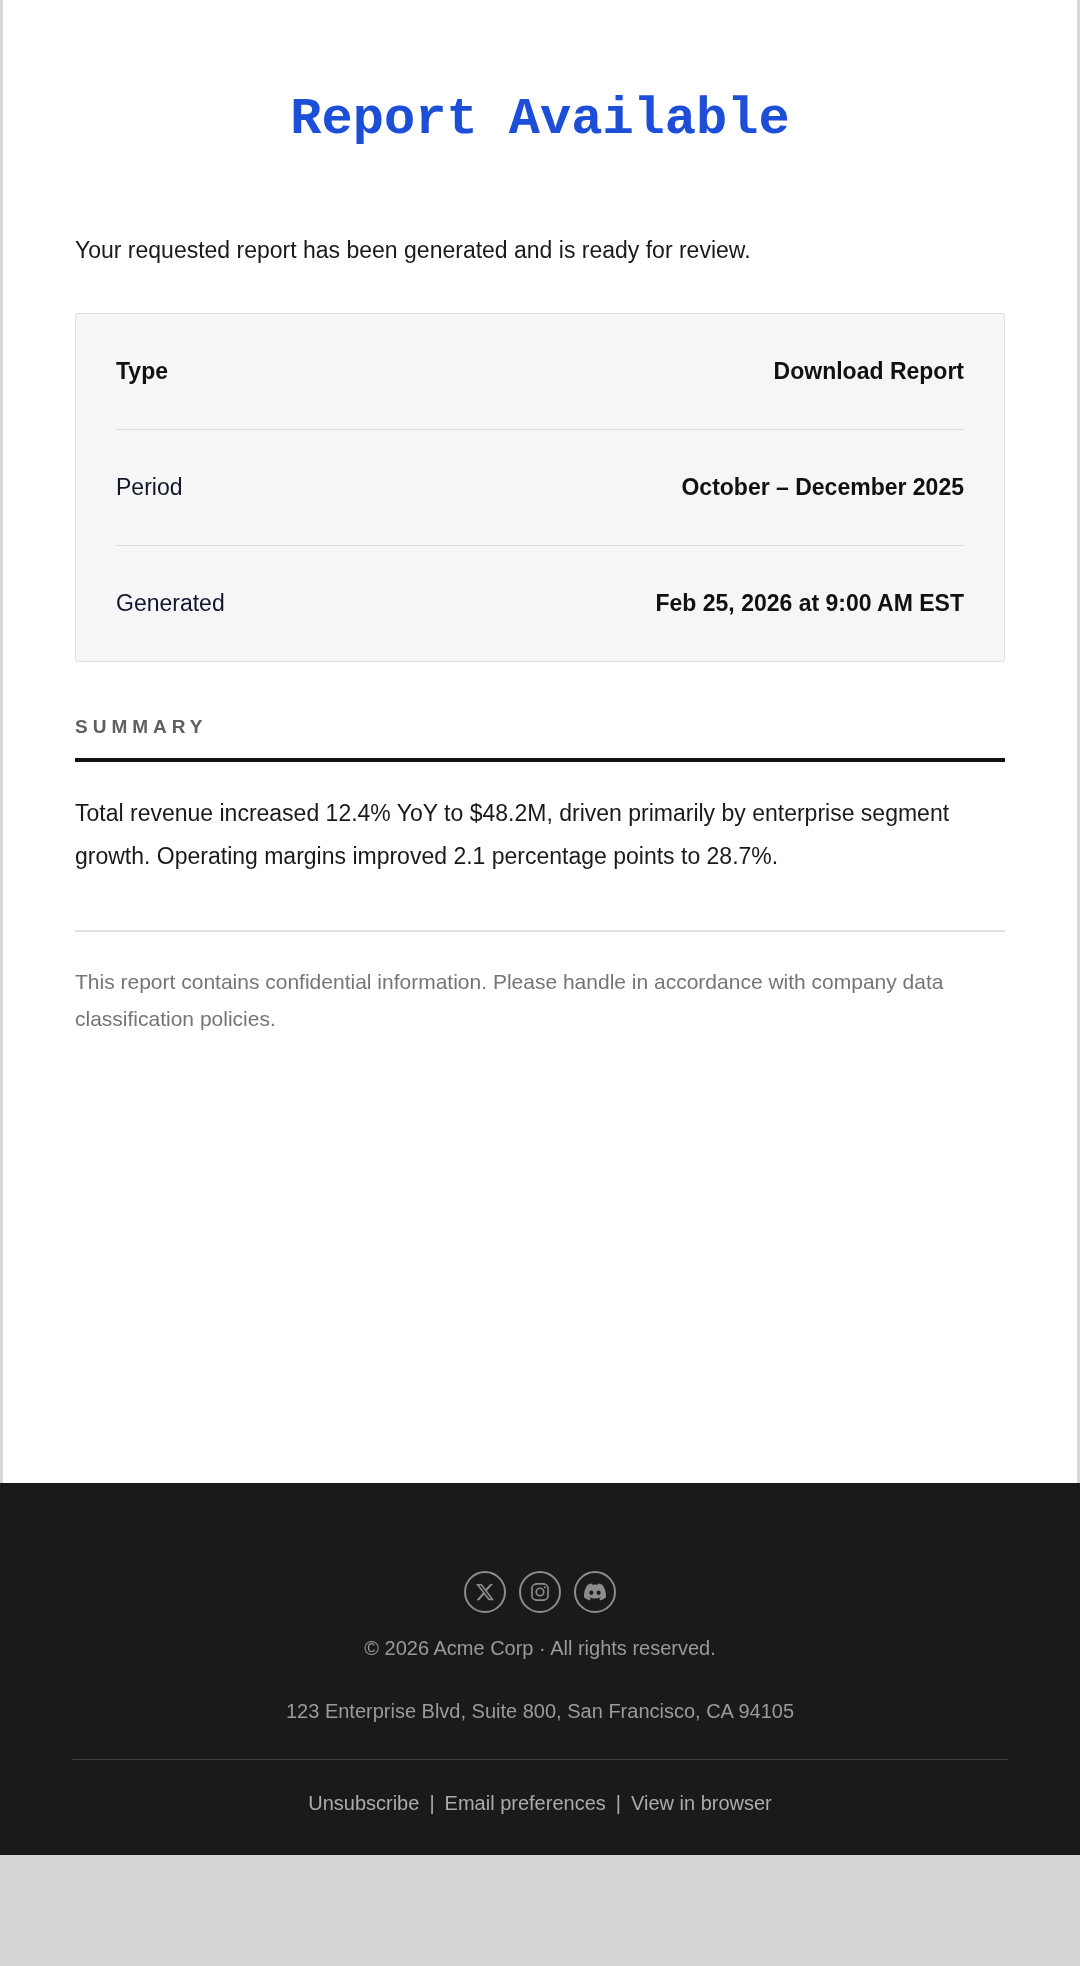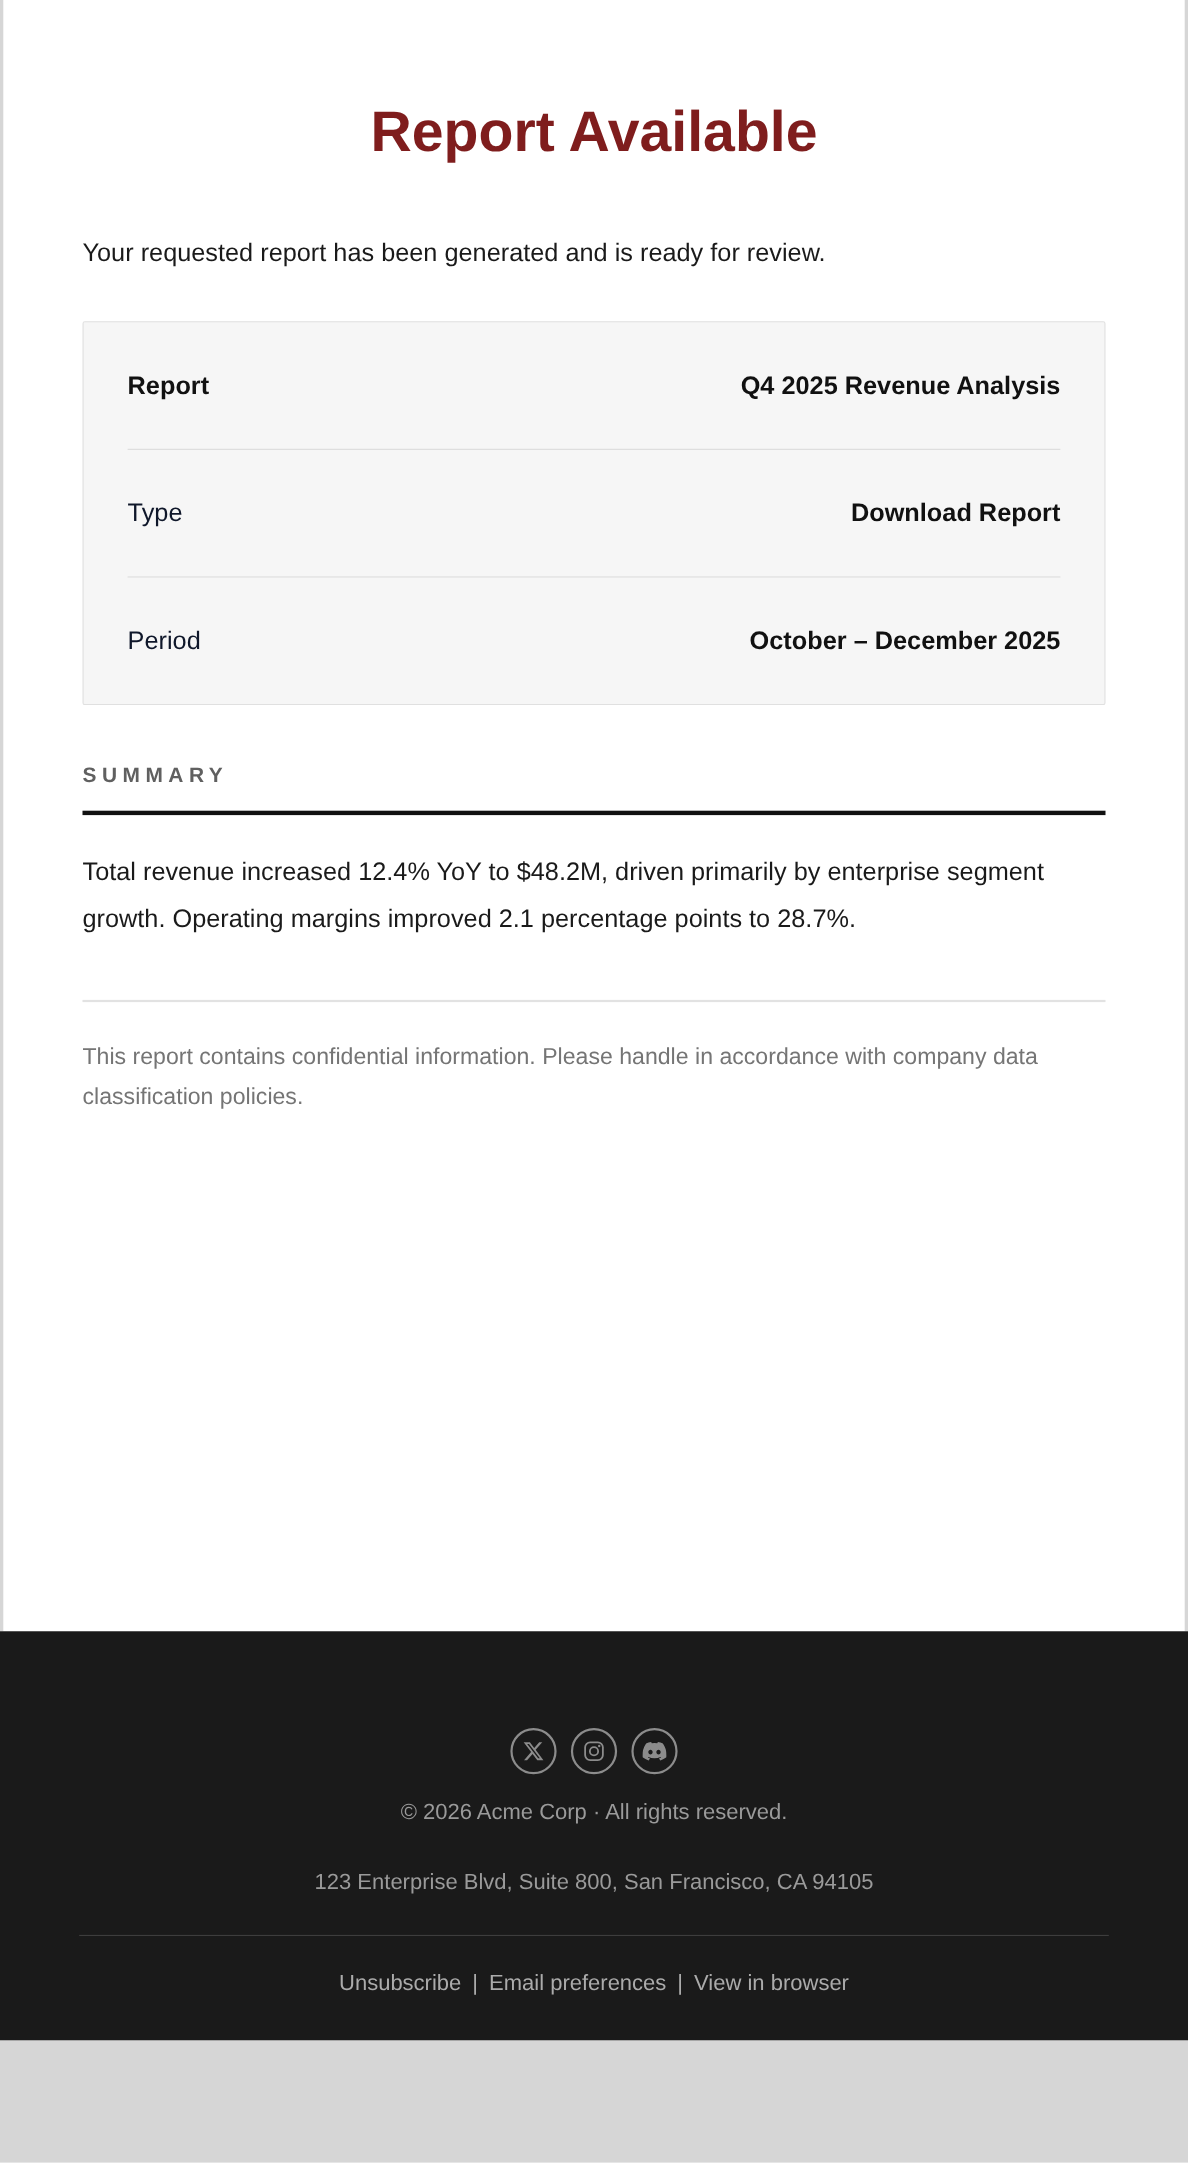--- a/index.html
+++ b/index.html
@@ -36,26 +36,26 @@
   }
 
   
   .main {
     background: #ffffff;
     margin: 0 3px;
     min-height: 1483px;
     padding: 90px 72px 90px;
   }
   .title {
-    font-family: Liberation Sans, sans-serif;
+    font-family: Liberation Mono, monospace;
     font-weight: 700;
     font-size: 52px;
-    color: #7f1d1d;
+    color: #1d4ed8;
     text-align: center;
-    margin: 0 0 62px;
+    margin: 0 0 84px;
   }
   .greeting, .intro {
     font-size: 23px;
     line-height: 1.55;
     color: #1a1a1a;
     margin: 0 0 41px;
   }
   .intro { margin-bottom: 44px; }
 
   
@@ -184,31 +184,31 @@
 <div class="page">
 
 
   <main class="main">
 
     <h1 class="title">Report Available</h1>
 
     <p class="intro">Your requested report has been generated and is ready for review.</p>
 
     <section class="report-card">
-      <div class="report-row">
-        <span class="row-label">Report</span>
-        <span class="row-value">Q4 2025 Revenue Analysis</span>
-      </div>
       <div class="report-row">
         <span class="row-label">Type</span>
         <span class="row-value">Download Report</span>
       </div>
       <div class="report-row">
         <span class="row-label">Period</span>
         <span class="row-value">October – December 2025</span>
+      </div>
+      <div class="report-row">
+        <span class="row-label">Generated</span>
+        <span class="row-value">Feb 25, 2026 at 9:00 AM EST</span>
       </div>
     </section>
 
     <h2 class="summary-heading">SUMMARY</h2>
     <p class="summary-body">Total revenue increased 12.4% YoY to $48.2M, driven primarily by enterprise segment growth. Operating margins improved 2.1 percentage points to 28.7%.</p>
 
 
     <hr class="soft-divider">
 
     <p class="disclaimer">This report contains confidential information. Please handle in accordance with company data classification policies.</p>

